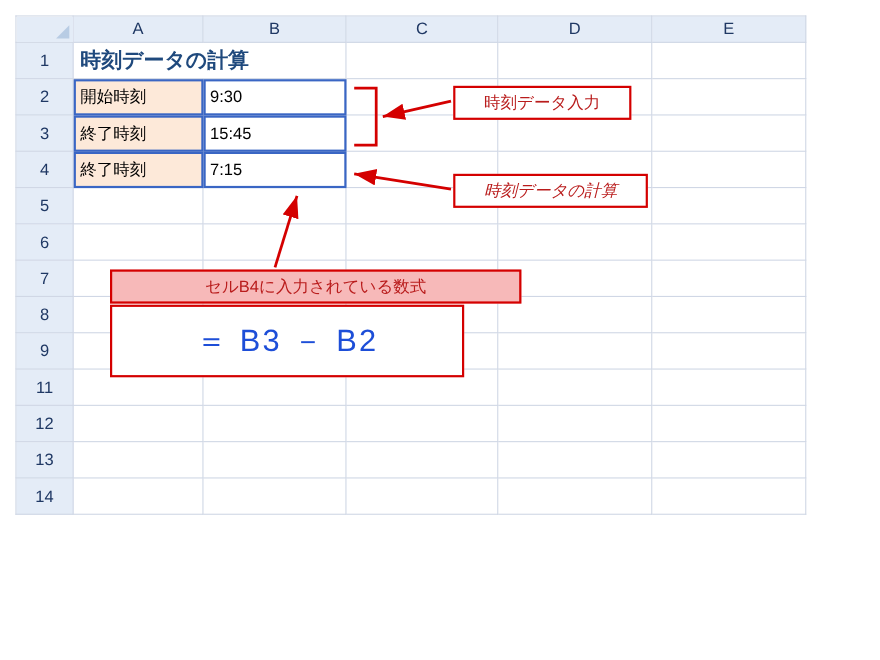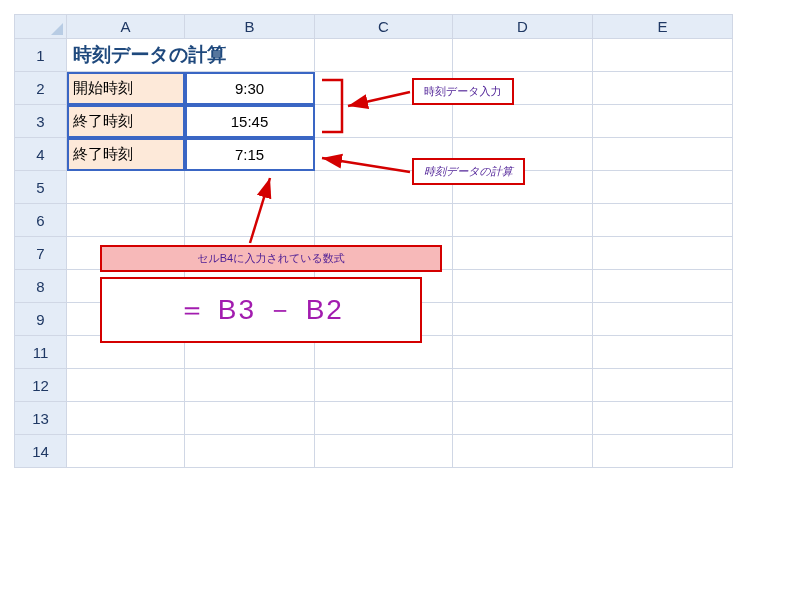--- a/index.html
+++ b/index.html
@@ -55,43 +55,43 @@
       border-left: 12px solid transparent;
       border-bottom: 12px solid #b8cce4;
     }
     .col-A { width: 118px; }
     .col-B { width: 130px; }
     .col-C { width: 138px; }
     .col-D { width: 140px; }
     .col-E { width: 140px; }
     .title-cell { color: #1f497d; font-weight: bold; font-size: 19px; }
     .label-cell { background: #fde9d9 !important; }
-    .num { text-align: center; margin-left: 47px; }
+    .num { text-align: left; margin-left: 47px; }
     .sel-blue { outline: 2px solid #3a66c4; outline-offset: -2px; }
 
     
     .callout {
       position: absolute;
       border: 2px solid #d40000;
       background: #fff;
-      padding: 4px 10px;
-      font-size: 11px;
-      color: #4c1d95;
+      padding: 4px 26px;
+      font-size: 15px;
+      color: #b91c1c;
       white-space: nowrap;
     }
     .callout.pink { background: #f7b9b9; }
     .formula-box {
       position: absolute;
       border: 2px solid #d40000;
       background: #fff;
       text-align: center;
       font-size: 28px;
       font-family: Arial, sans-serif;
       letter-spacing: 2px;
-      color: #a21caf;
+      color: #1d4ed8;
       padding: 12px 0;
     }
     svg.overlay {
       position: absolute;
       top: 0; left: 0;
       width: 800px; height: 600px;
       pointer-events: none;
     }
   </style>
 </head>

